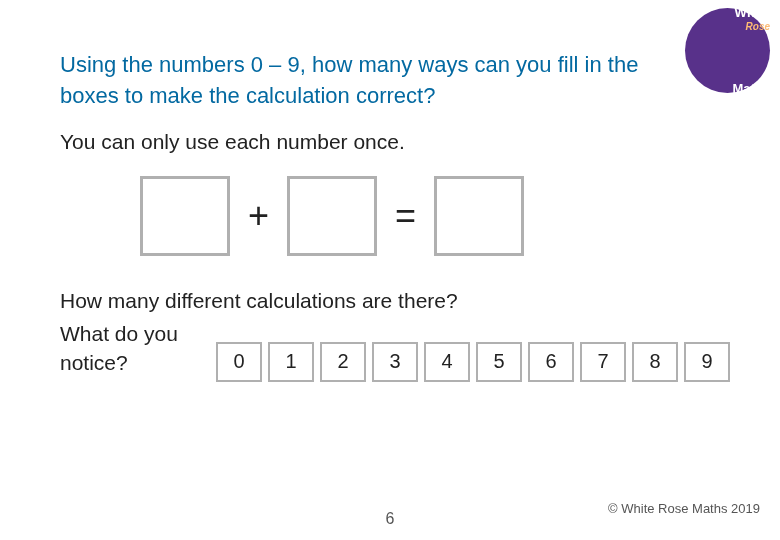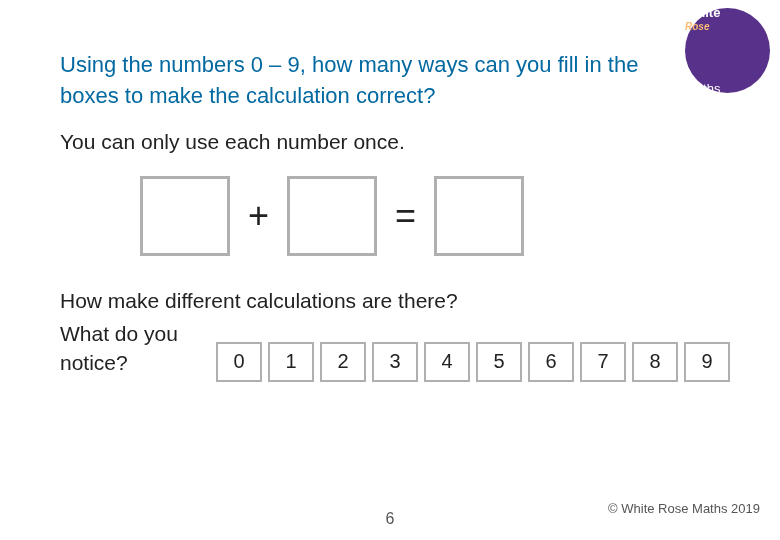--- a/index.html
+++ b/index.html
@@ -23,39 +23,39 @@
     .wrm-logo {
       position: absolute;
       top: 8px;
       right: 10px;
       width: 85px;
       height: 85px;
       border-radius: 50%;
       background: #58318a;
       display: flex;
       flex-direction: column;
-      align-items: flex-start;
+      align-items: flex-end;
       justify-content: center;
       color: white;
       line-height: 1.2;
     }
     .wrm-logo .white-text {
       font-size: 13px;
       font-weight: bold;
       color: #fff;
     }
     .wrm-logo .rose-text {
       font-size: 10px;
       font-weight: bold;
       color: #fdba74;
       font-style: italic;
     }
     .wrm-logo .maths-text {
       font-size: 13px;
-      font-weight: normal;
+      font-weight: bold;
       color: #fff;
       margin-top: 48px;
     }
 
     
     .main-question {
       font-size: 22px;
       color: #0369a1;
       margin-top: 20px;
       margin-bottom: 18px;
@@ -157,21 +157,21 @@
 
   <div class="equation-row">
     <div class="eq-box"></div>
     <span class="eq-symbol">+</span>
     <div class="eq-box"></div>
     <span class="eq-symbol">=</span>
     <div class="eq-box"></div>
   </div>
 
   <div class="bottom-section">
-    <p class="bottom-question">How make different calculations are there?</p>
+    <p class="bottom-question">How many different calculations are there?</p>
     <div style="display:flex; align-items:flex-end; gap:0;">
       <p class="bottom-question" style="margin-right:8px;">What do you notice?</p>
       <div class="number-boxes-row">
 
       <div class="num-box">0</div>
           <div class="num-box">1</div>
           <div class="num-box">2</div>
           <div class="num-box">3</div>
           <div class="num-box">4</div>
           <div class="num-box">5</div>

